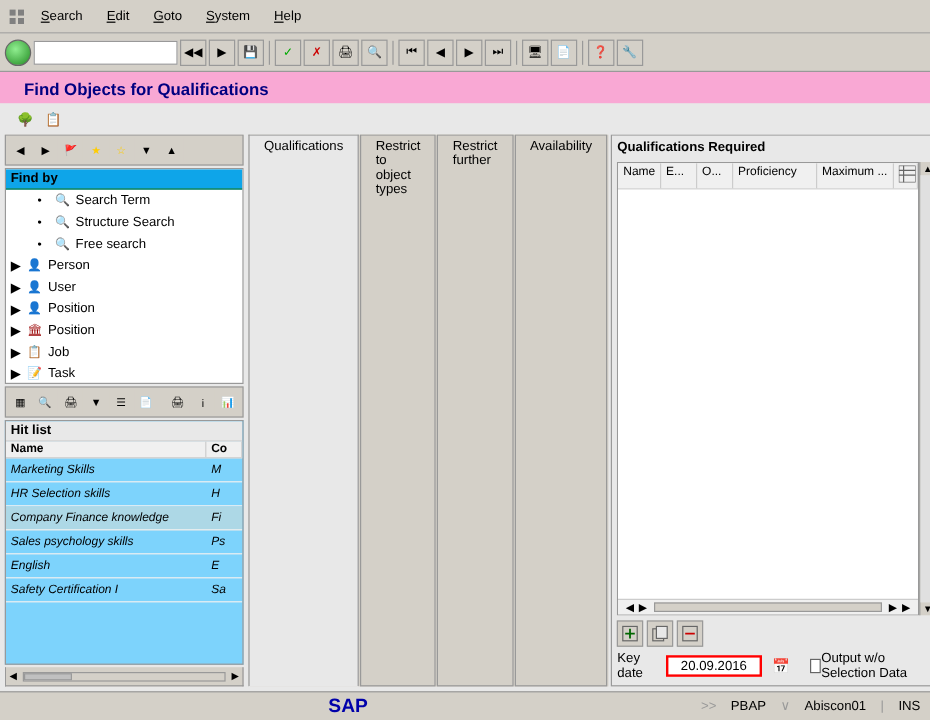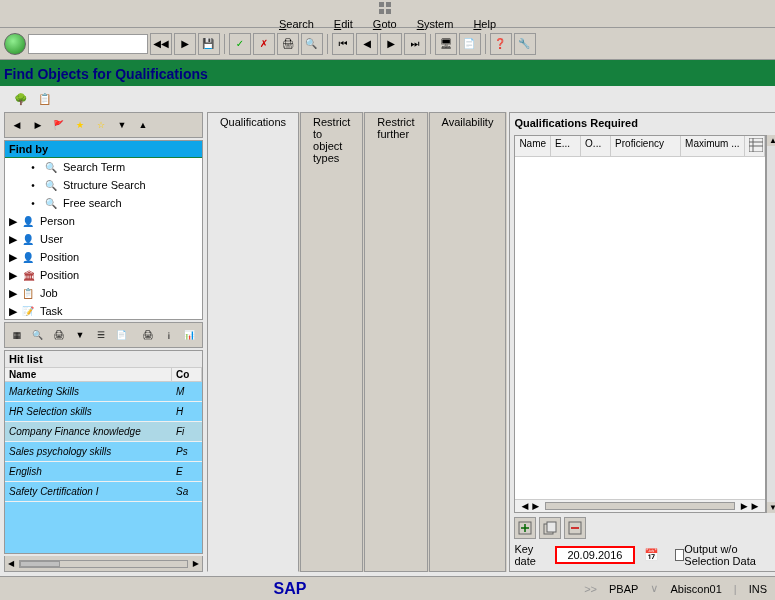--- a/index.html
+++ b/index.html
@@ -1,35 +1,35 @@
 <!DOCTYPE html>
 <html><head>
   <meta charset="utf-8">
   <style>
     * { margin: 0; padding: 0; box-sizing: border-box; }
     body { width: 775px; height: 600px; font-family: Arial, sans-serif; font-size: 11px; background: #e8e8e8; overflow: hidden; }
 
     
-    .menu-bar { background: #d4d0c8; height: 28px; display: flex; align-items: center; padding: 0 4px; border-bottom: 1px solid #999; flex-direction: column; }
+    .menu-bar { background: #d4d0c8; height: 28px; display: flex; align-items: center; padding: 0 4px; border-bottom: 1px solid #999; }
     .menu-bar-logo { width: 20px; height: 20px; background: #d4d0c8; margin-right: 6px; display: flex; align-items: center; justify-content: center; }
     .menu-items { display: flex; gap: 12px; }
     .menu-item { font-size: 11px; color: #000; cursor: pointer; padding: 2px 4px; }
 
     
     .toolbar { background: #d4d0c8; height: 32px; display: flex; align-items: center; padding: 2px 4px; border-bottom: 1px solid #999; gap: 2px; }
     .toolbar-btn { width: 22px; height: 22px; background: #d4d0c8; border: 1px solid #999; display: flex; align-items: center; justify-content: center; cursor: pointer; font-size: 10px; }
     .toolbar-input { height: 20px; width: 120px; border: 1px solid #999; background: white; padding: 0 2px; font-size: 11px; }
     .toolbar-sep { width: 1px; height: 20px; background: #999; margin: 0 2px; }
     .green-circle { width: 22px; height: 22px; background: radial-gradient(circle at 40% 35%, #90ee90, #228b22); border-radius: 50%; border: 1px solid #666; }
 
     
     .main { display: flex; flex-direction: column; height: calc(600px - 60px - 24px); background: #e8e8e8; }
 
     
-    .page-title-bar { background: #15803d; padding: 6px 12px 4px 4px; }
+    .page-title-bar { background: #f9a8d4; padding: 6px 12px 4px 20px; }
     .page-title { font-size: 14px; font-weight: bold; color: #000080; }
     .title-icons { display: flex; gap: 6px; padding: 4px 12px 4px 12px; }
     .title-icon-btn { width: 18px; height: 18px; display: flex; align-items: center; justify-content: center; cursor: pointer; color: #006600; }
 
     
     .content-split { display: flex; flex: 1; overflow: hidden; padding: 0 4px 4px 4px; gap: 4px; }
 
     
     .left-panel { width: 240px; display: flex; flex-direction: column; gap: 2px; }
     .left-toolbar { background: #d4d0c8; border: 1px solid #999; height: 26px; display: flex; align-items: center; padding: 0 2px; gap: 1px; }

